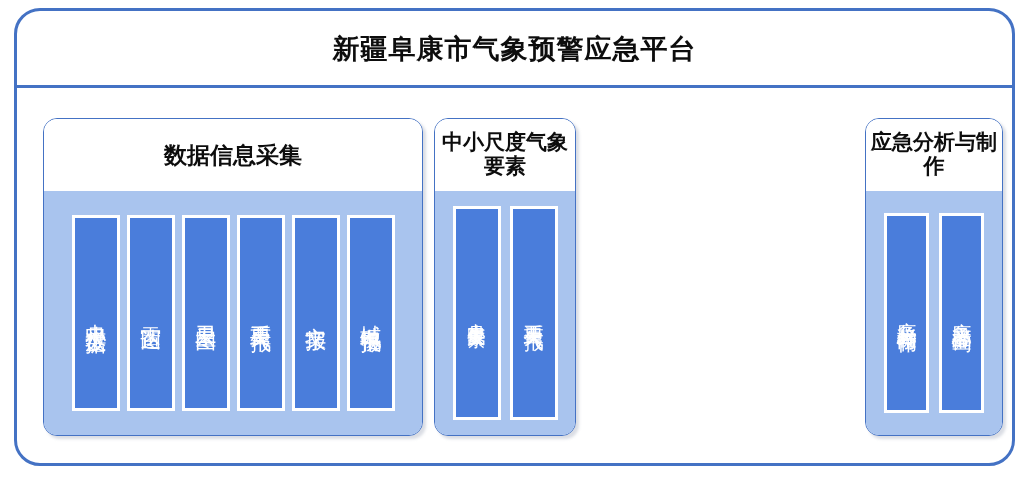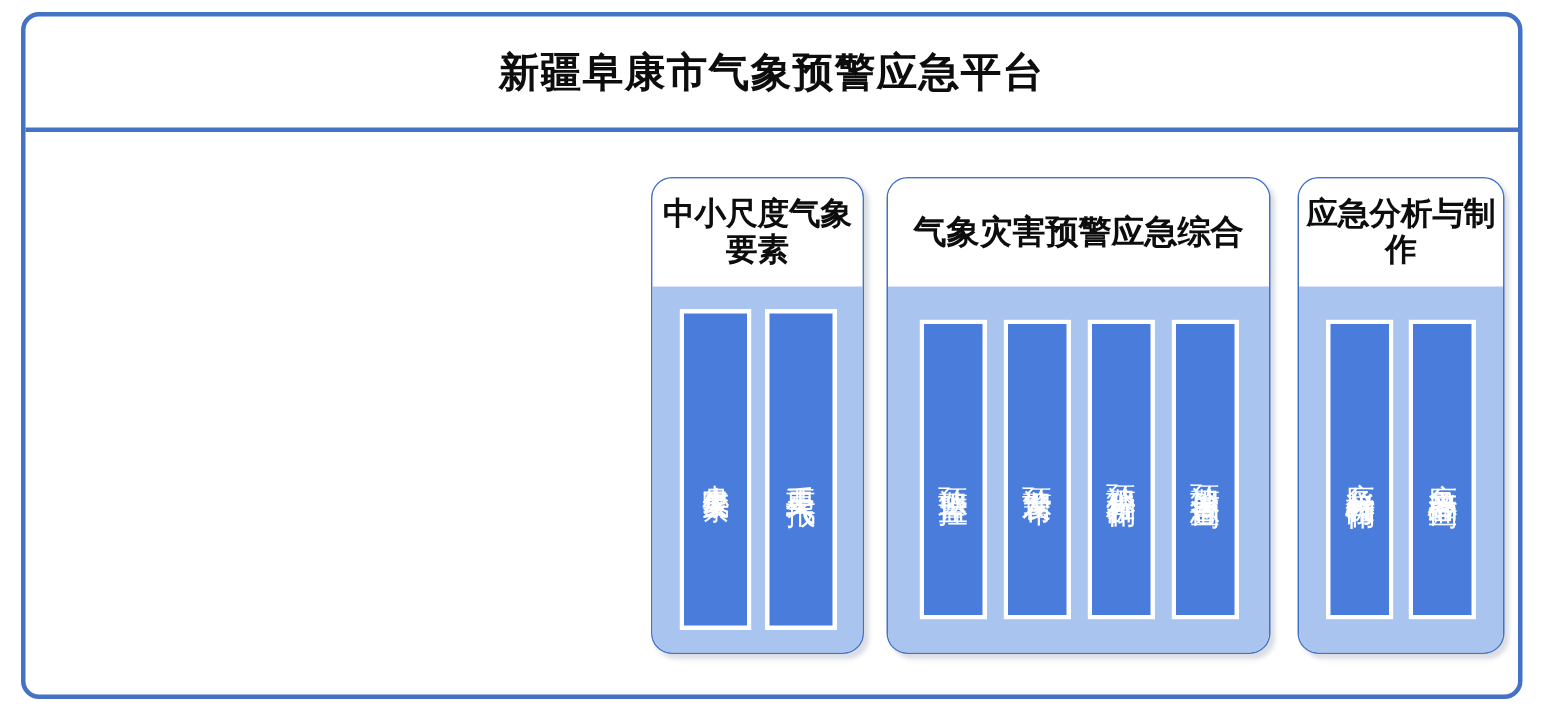--- a/index.html
+++ b/index.html
@@ -15,21 +15,21 @@
   }
 
   #platform-frame {
     position: absolute;
     left: 14px;
     top: 8px;
     width: 1001px;
     height: 458px;
     box-sizing: border-box;
     border: 3px solid #4472c4;
-    border-radius: 12px;
+    border-radius: 26px;
     background: #ffffff;
   }
 
   #platform-title-bar {
     position: absolute;
     left: 0;
     top: 0;
     width: 100%;
     height: 77px;
     border-bottom: 3px solid #4472c4;
@@ -139,38 +139,40 @@
 <body>
 
 <div id="platform-frame">
 
   <div id="platform-title-bar">
     <div id="platform-title">新疆阜康市气象预警应急平台</div>
   </div>
 
   <div id="groups-row">
 
+    <div class="group-box" id="group-1">
+      <div class="group-header">数据信息采集</div>
+      <div class="group-body">
+        <div class="chip">中小尺度数据</div>
+        <div class="chip">雷达图</div>
+        <div class="chip">卫星云图</div>
+        <div class="chip">重要天气报</div>
+        <div class="chip">文字报</div>
+        <div class="chip">城镇电视报</div>
+      </div>
+    </div>
 
     <div class="group-box" id="group-2">
       <div class="group-header">中小尺度气象要素</div>
       <div class="group-body">
         <div class="chip small">中小尺度气象要素</div>
         <div class="chip">重要天气报</div>
       </div>
     </div>
 
-    <div class="group-box" id="group-3">
-      <div class="group-header">气象灾害预警应急综合</div>
-      <div class="group-body">
-        <div class="chip">预警监控</div>
-        <div class="chip">预警发布</div>
-        <div class="chip">预警分析制作</div>
-        <div class="chip">预警信息查询</div>
-      </div>
-    </div>
 
     <div class="group-box" id="group-4">
       <div class="group-header">应急分析与制作</div>
       <div class="group-body">
         <div class="chip">应急分析与制作</div>
         <div class="chip">应急产品查询</div>
       </div>
     </div>
 
   </div>

